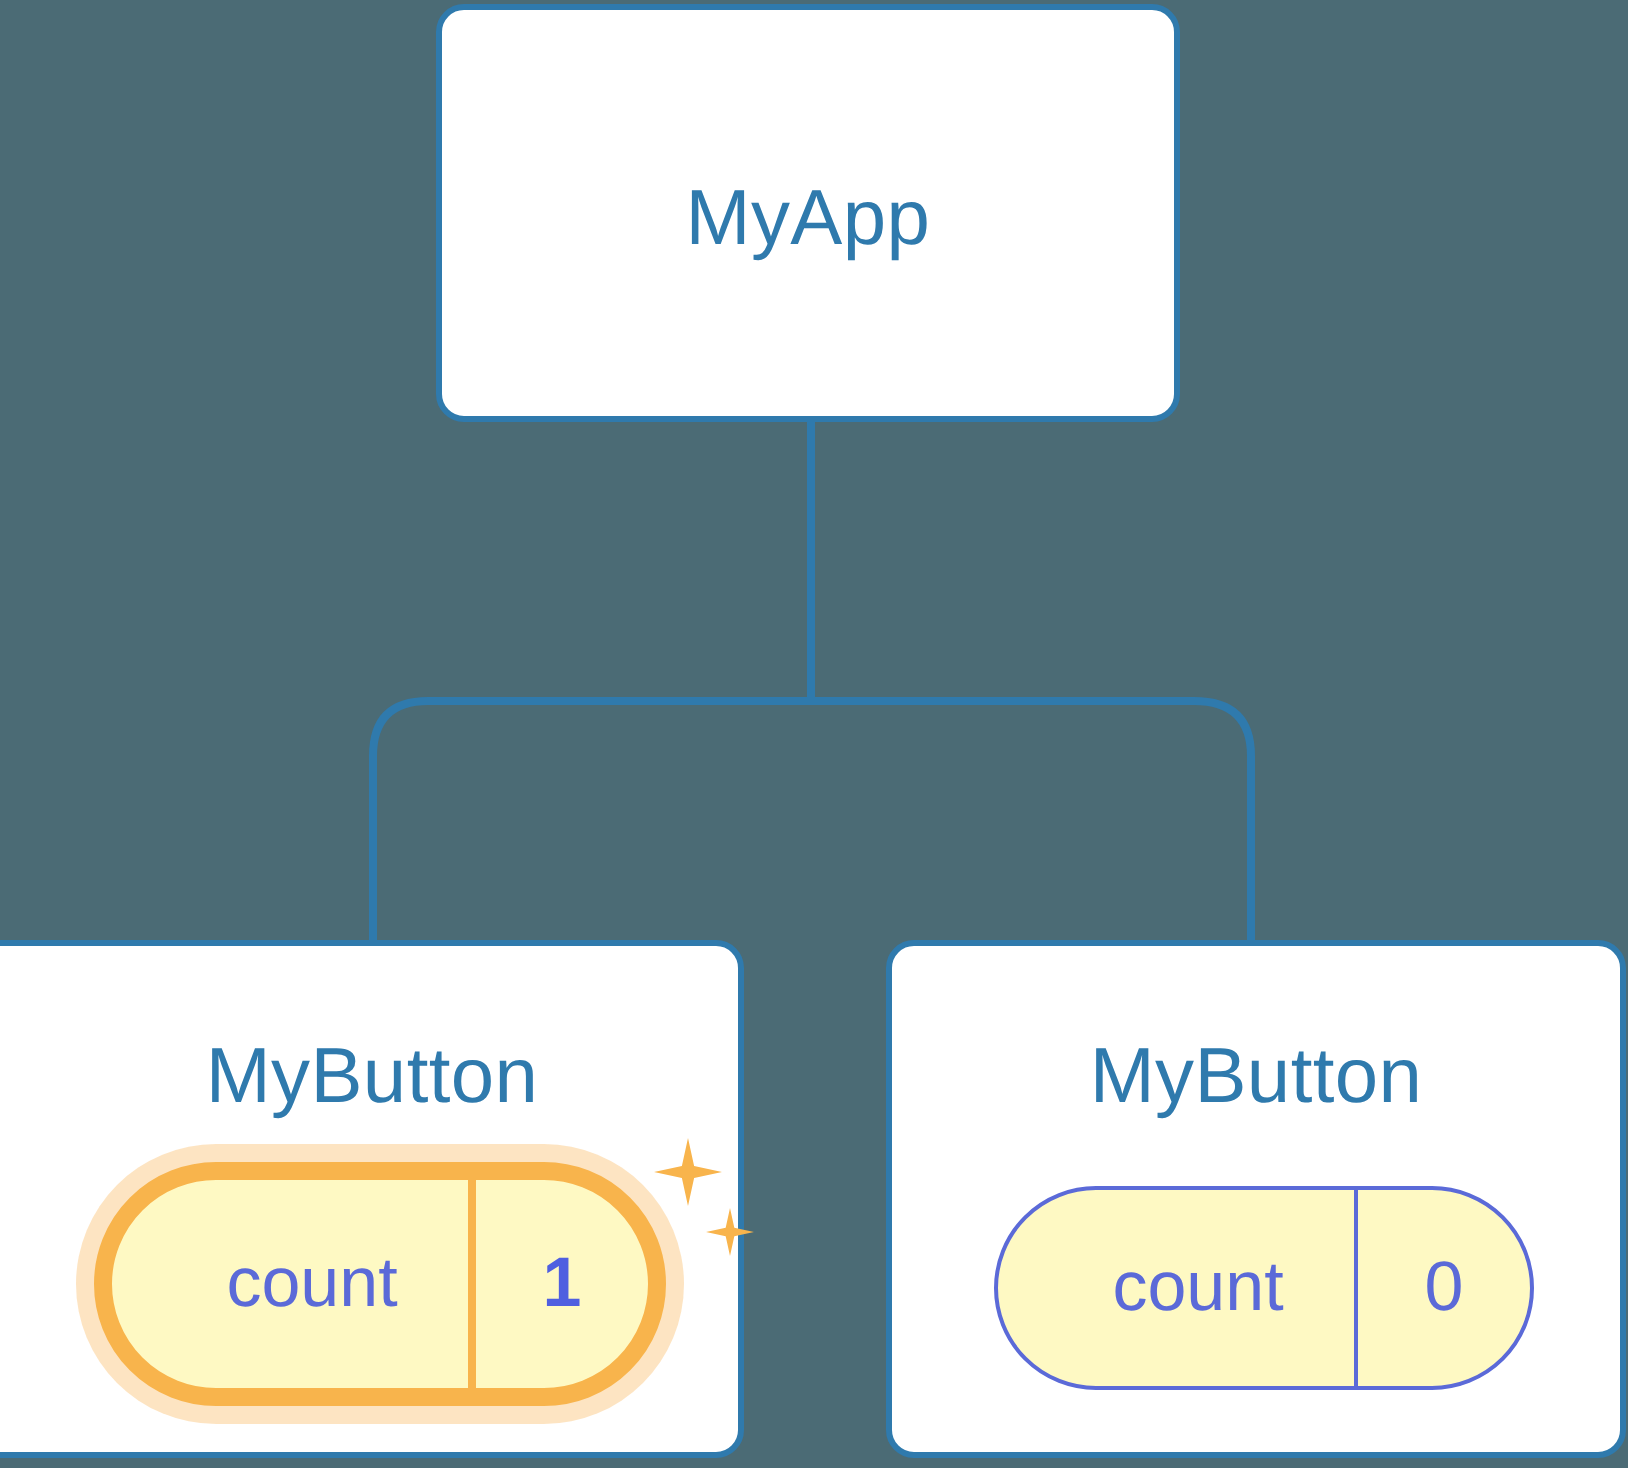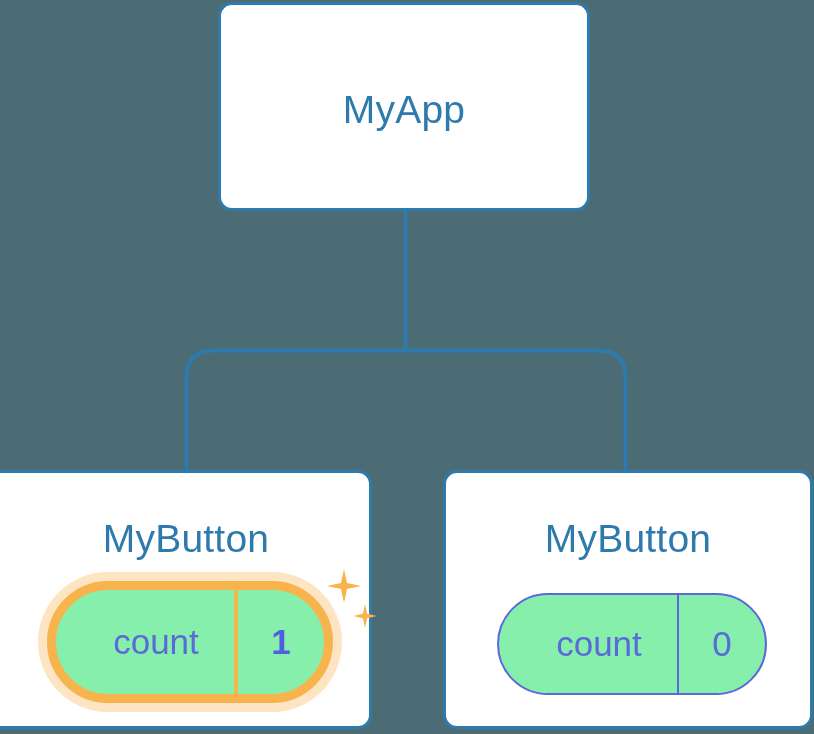--- a/index.html
+++ b/index.html
@@ -81,21 +81,21 @@
   .node-card.child-right .node-title {
     top: 44px;
   }
 
   
   .state-pill {
     position: absolute;
     display: flex;
     align-items: stretch;
     box-sizing: border-box;
-    background: #86efac;
+    background: #fef9c3;
   }
 
   
   .state-pill.plain {
     left: 51px;
     top: 120px;
     width: 270px;
     height: 102px;
     border: 2px solid #5b6ad8;
     border-radius: 51px;

